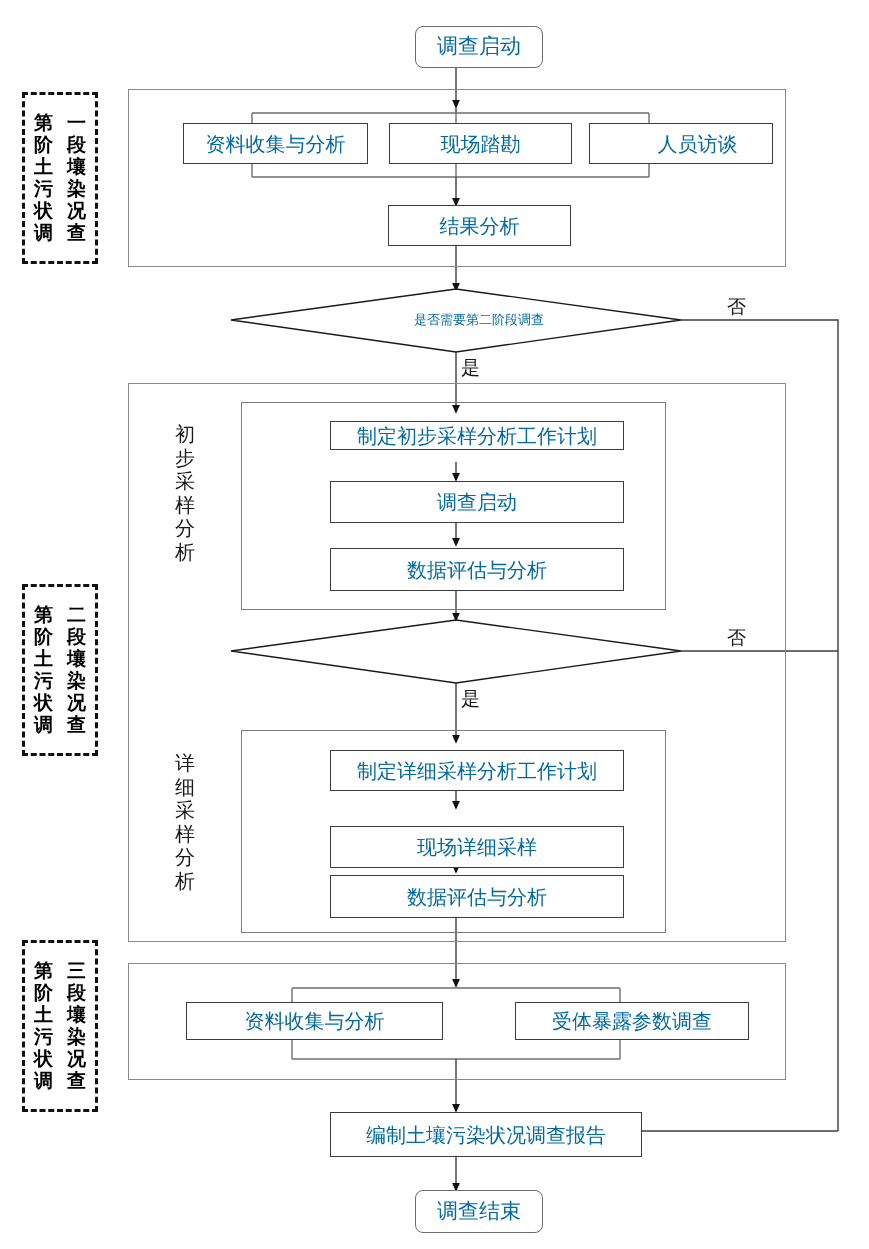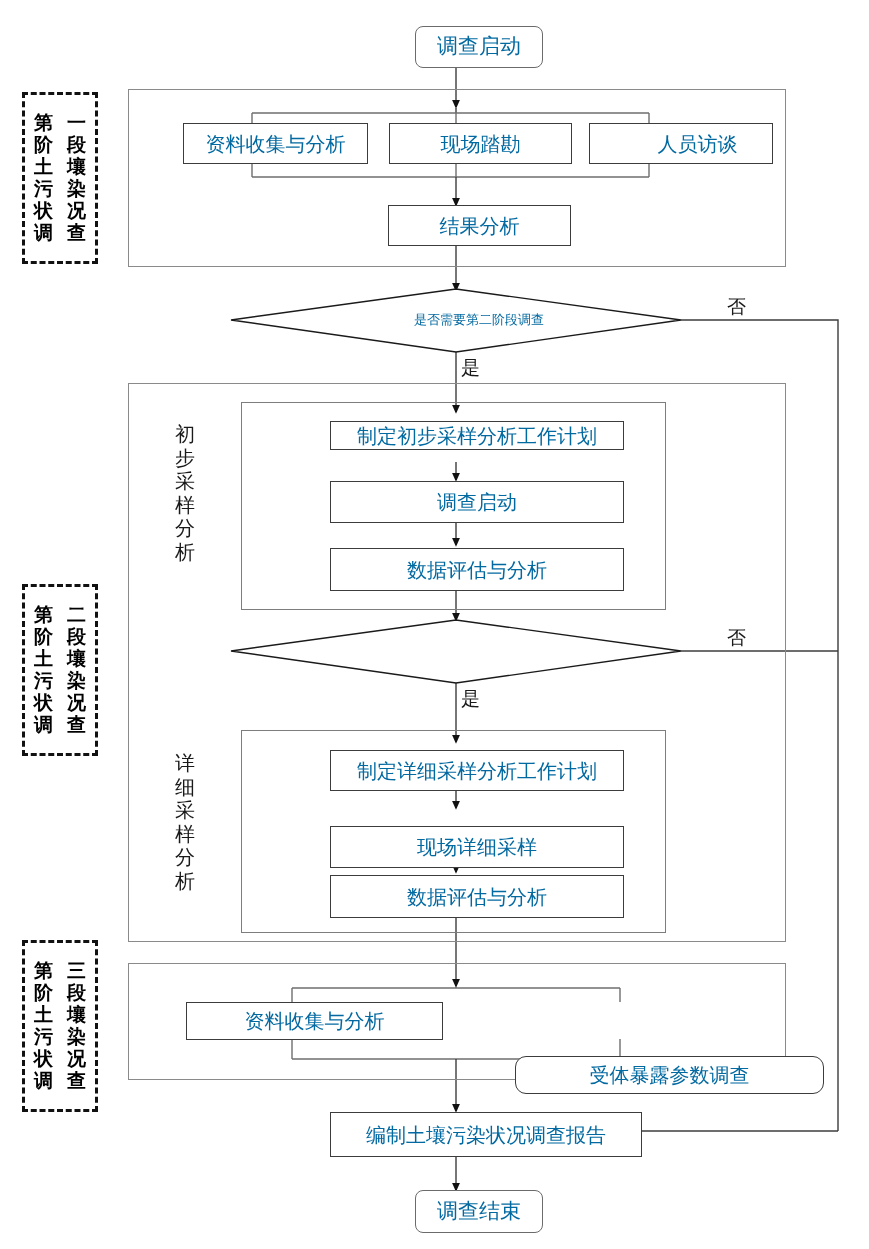--- a/index.html
+++ b/index.html
@@ -223,21 +223,21 @@
   <div class="node proc" style="left:307px; top:421px; width:294px; height:29px;">制定初步采样分析工作计划</div>
   <div class="node proc" style="left:307px; top:481px; width:294px; height:42px;">调查启动</div>
   <div class="node proc" style="left:307px; top:548px; width:294px; height:43px;">数据评估与分析</div>
 
 
   <div class="node proc" style="left:307px; top:750px; width:294px; height:41px;">制定详细采样分析工作计划</div>
   <div class="node proc" style="left:307px; top:826px; width:294px; height:42px;">现场详细采样</div>
   <div class="node proc" style="left:307px; top:875px; width:294px; height:43px;">数据评估与分析</div>
 
   <div class="node proc" style="left:163px; top:1002px; width:257px; height:38px;">资料收集与分析</div>
-  <div class="node proc" style="left:492px; top:1056px; width:309px; height:38px;border-radius:11px;">受体暴露参数调查</div>
+  <div class="node proc" style="left:492px; top:1002px; width:234px; height:38px;">受体暴露参数调查</div>
 
   <div class="node proc" style="left:307px; top:1112px; width:312px; height:45px;">编制土壤污染状况调查报告</div>
 
   <div class="node term" style="left:392px; top:1190px; width:128px; height:43px;">调查结束</div>
 
   <div class="side-label" style="left:172px; top:423px;">
     <span>初</span>
     <span>步</span>
     <span>采</span>
     <span>样</span>

